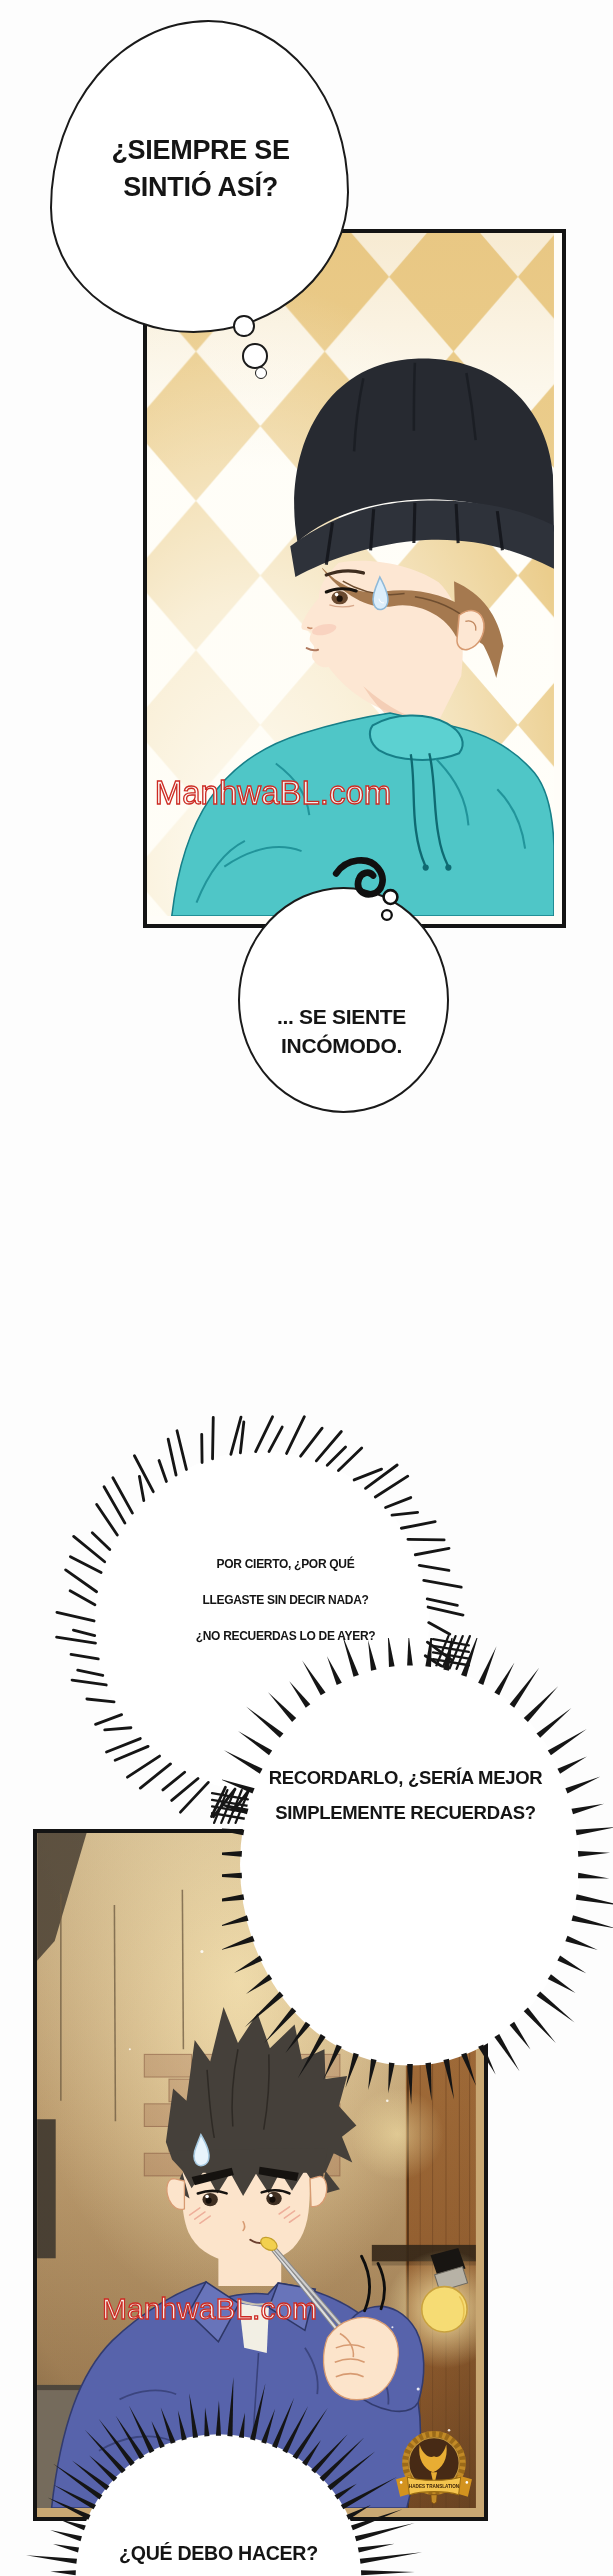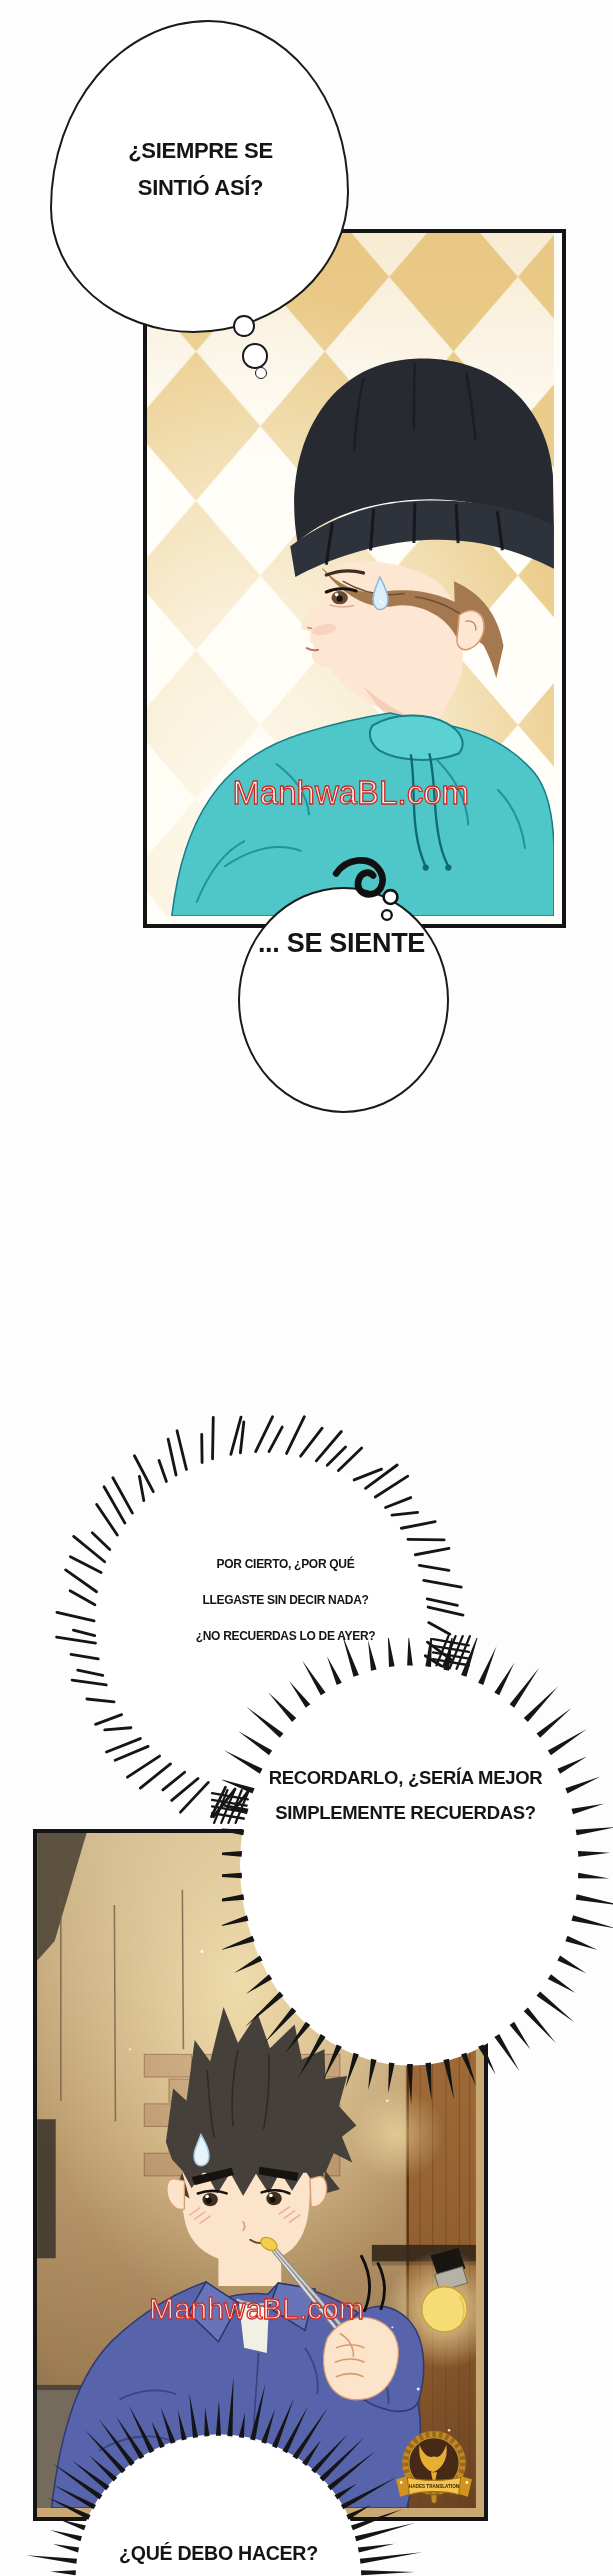--- a/index.html
+++ b/index.html
@@ -5,21 +5,21 @@
   html,body{margin:0;padding:0;background:#e8e8e8;}
   #page{position:relative;width:613px;height:3066px;margin:0 auto;background:#fdfdfd;overflow:hidden;
         font-family:"Liberation Sans",sans-serif;}
   .abs{position:absolute;}
   .panel{position:absolute;border:4.1px solid #141414;background:#fffdf8;overflow:hidden;}
   .panel svg{position:absolute;left:0;top:0;}
   .bubble{position:absolute;background:#ffffff;border:2.1px solid #1a1a1a;}
   .dlg{position:absolute;text-align:center;font-weight:700;color:#151515;letter-spacing:-0.3px;
        white-space:nowrap;z-index:30;}
   .dlg span{display:block;}
-  .wm{position:absolute;z-index:25;font-weight:400;white-space:nowrap;text-align:center;
+  .wm{position:absolute;z-index:25;font-weight:400;white-space:nowrap;
       color:rgba(255,248,244,0.55);-webkit-text-stroke:1.3px #cc2a22;
       text-shadow:0 0 1px rgba(255,255,255,0.8);}
   .tail{position:absolute;background:#fff;border:2.1px solid #1a1a1a;border-radius:50%;}
 </style>
 </head>
 <body>
 
 <div id="page">
 
   <div class="panel" style="left:143px;top:229px;width:415px;height:691px;">
@@ -120,28 +120,29 @@
       </g>
     </svg>
 
     <div class="wm" style="left:7.7px;top:541px;width:392px;font-size:33px;">ManhwaBL.com</div>
   </div>
 
   <div class="bubble" style="left:50px;top:19.6px;width:295px;height:309px;border-radius:53% 47% 52% 48% / 60% 55% 45% 40%;z-index:20;"></div>
   <div class="tail" style="left:233px;top:315px;width:17.5px;height:17.5px;z-index:21;"></div>
   <div class="tail" style="left:242px;top:343px;width:21.6px;height:21.6px;z-index:21;"></div>
   <div class="tail" style="left:255px;top:367px;width:10.3px;height:10.3px;border-width:1.5px;z-index:21;"></div>
-  <div class="dlg" style="left:46px;top:132px;width:309px;font-size:22px;line-height:37px;">
+  <div class="dlg" style="left:46px;top:132px;width:309px;font-size:27px;line-height:37px;">
     <span>¿SIEMPRE SE</span>
     <span>SINTIÓ ASÍ?</span>
   </div>
 
   <div class="bubble" style="left:238px;top:887px;width:207px;height:222px;border-radius:50%;border-width:2.6px;z-index:18;"></div>
-  <div class="dlg" style="left:187px;top:929px;width:309px;font-size:27px;line-height:29px;">
+  <div class="dlg" style="left:187px;top:1002px;width:309px;font-size:21px;line-height:29px;">
     <span>... SE SIENTE</span>
+    <span>INCÓMODO.</span>
   </div>
 
   <svg class="abs" style="left:329px;top:856px;z-index:22;" width="82" height="77" viewBox="0 0 160 150">
     <path d="M 14,34 C 34,4 78,0 96,24 C 112,44 104,70 84,74 C 66,78 52,64 58,46 C 62,32 78,28 86,38" stroke="#101010" stroke-width="13" stroke-linecap="round" fill="none"></path>
     <circle cx="120" cy="80" r="13.5" fill="#ffffff" stroke="#101010" stroke-width="5"></circle>
     <circle cx="113" cy="115" r="9.5" fill="#ffffff" stroke="#101010" stroke-width="4.5"></circle>
   </svg>
 
   <svg class="abs" style="left:49px;top:1401px;" width="433" height="453" viewBox="0 0 840 880">
     <ellipse cx="412" cy="428" rx="326" ry="331" fill="#ffffff"></ellipse>

